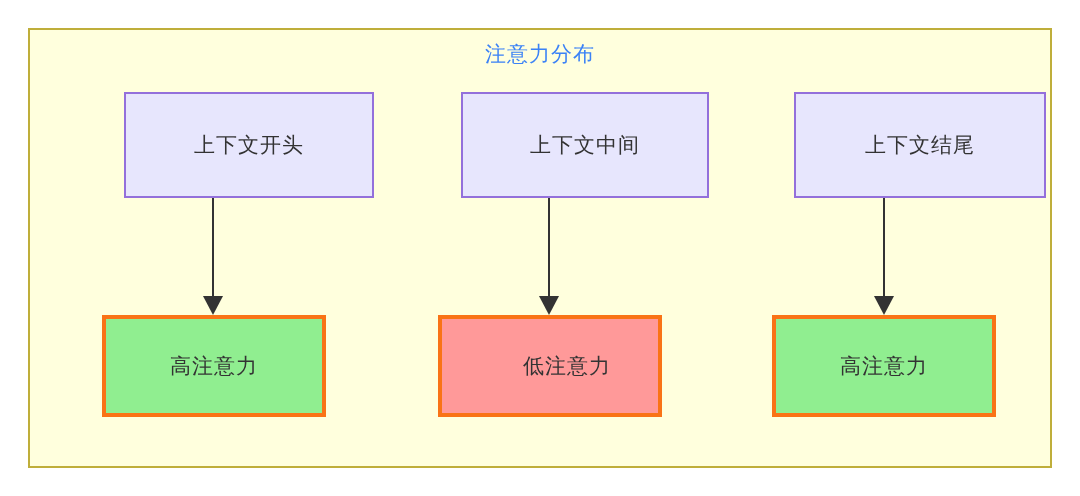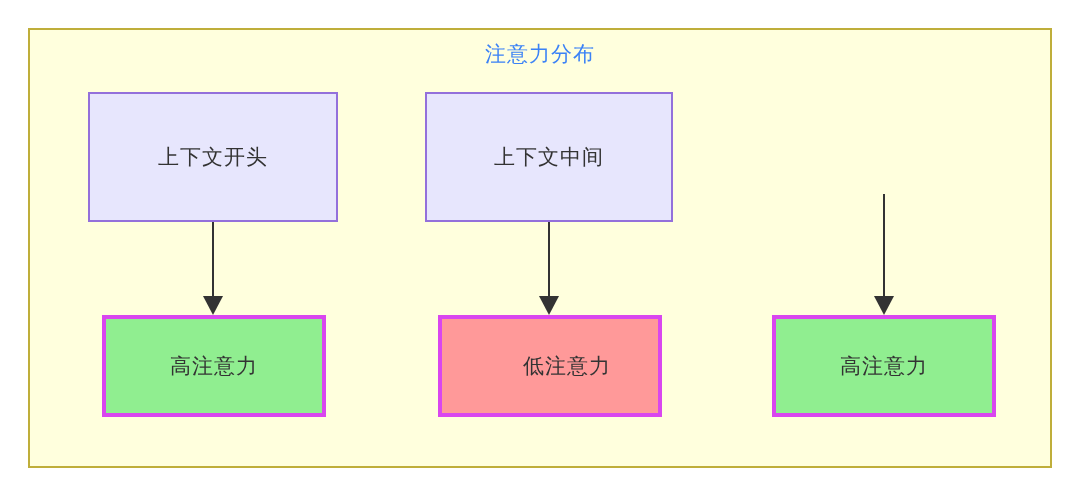--- a/index.html
+++ b/index.html
@@ -46,28 +46,29 @@
     box-sizing: border-box;
     display: flex;
     align-items: center;
     justify-content: center;
     font-size: 21px;
     color: #333333;
     letter-spacing: 1px;
   }
   .node-top {
     top: 92px;
-    height: 130px;
+    height: 106px;
     background: #e7e6fd;
     border: 2px solid #9370db;
+    margin-left: 36px;
   }
   .node-bottom {
     top: 315px;
     height: 102px;
-    border: 4px solid #d946ef;
+    border: 4px solid #f97316;
   }
   .node-top.n0 { left: 88px;  width: 250px; }
   .node-top.n1 { left: 425px; width: 248px; }
   .node-top.n2 { left: 758px; width: 252px; }
 
   .node-bottom.b0 { left: 102px; width: 224px; background: #90ee90; }
   .node-bottom.b1 { left: 438px; width: 224px; background: #ff9999; padding-left: 34px; }
   .node-bottom.b2 { left: 772px; width: 224px; background: #90ee90; }
 
   .edge {
@@ -99,18 +100,19 @@
     <line x1="549" y1="194" x2="549" y2="302"></line>
     <polygon points="549,315 539,296 559,296"></polygon>
   </svg>
   <svg class="edge" style="left:0;top:0;width:1080px;height:496px;">
     <line x1="884" y1="194" x2="884" y2="302"></line>
     <polygon points="884,315 874,296 894,296"></polygon>
   </svg>
 
   <div class="node node-top n0">上下文开头</div>
   <div class="node node-top n1">上下文中间</div>
+  <div class="node node-top n2">上下文结尾</div>
 
   <div class="node node-bottom b0">高注意力</div>
   <div class="node node-bottom b1">低注意力</div>
   <div class="node node-bottom b2">高注意力</div>
 
 </div>
 
 </body></html>

